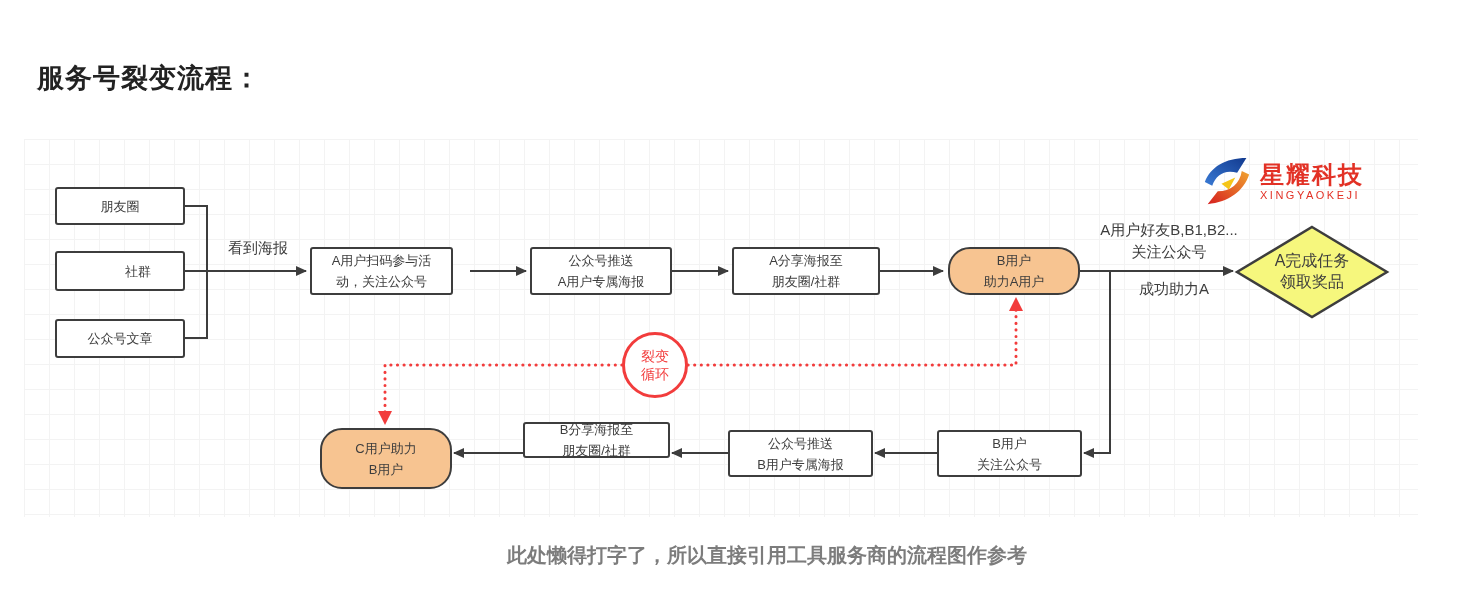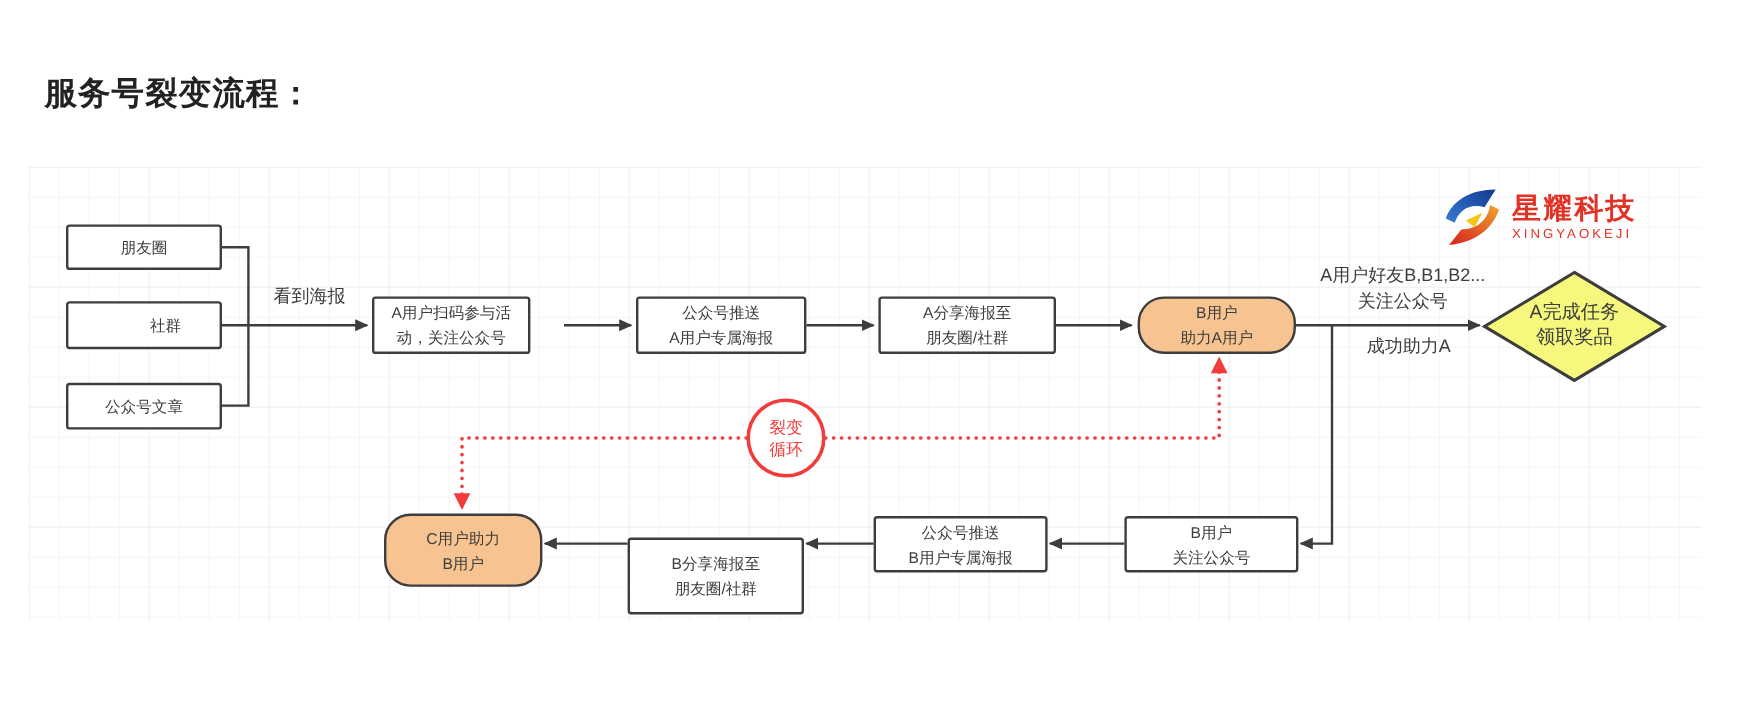--- a/index.html
+++ b/index.html
@@ -76,21 +76,21 @@
     <div class="node" style="left:31px;top:48px;width:130px;height:38px;">
       <span>朋友圈</span>
     </div>
     <div class="node" style="left:31px;top:112px;width:130px;height:40px;padding-left:36px;">
       <span>社群</span>
     </div>
     <div class="node" style="left:31px;top:180px;width:130px;height:39px;">
       <span>公众号文章</span>
     </div>
 
-    <div class="node" style="left:286px;top:108px;width:132px;height:48px;">
+    <div class="node" style="left:286px;top:108px;width:143px;height:48px;">
       <span>A用户扫码参与活</span>
       <span>动，关注公众号</span>
     </div>
     <div class="node" style="left:506px;top:108px;width:142px;height:48px;">
       <span>公众号推送</span>
       <span>A用户专属海报</span>
     </div>
     <div class="node" style="left:708px;top:108px;width:148px;height:48px;">
       <span>A分享海报至</span>
       <span>朋友圈/社群</span>
@@ -102,21 +102,21 @@
 
     <div id="diamond-label">
       <span style="display:block">A完成任务</span>
       <span style="display:block">领取奖品</span>
     </div>
 
     <div class="node highlight" style="left:296px;top:289px;width:132px;height:61px;">
       <span>C用户助力</span>
       <span>B用户</span>
     </div>
-    <div class="node" style="left:499px;top:309px;width:147px;height:64px;">
+    <div class="node" style="left:499px;top:283px;width:147px;height:36px;">
       <span>B分享海报至</span>
       <span>朋友圈/社群</span>
     </div>
     <div class="node" style="left:704px;top:291px;width:145px;height:47px;">
       <span>公众号推送</span>
       <span>B用户专属海报</span>
     </div>
     <div class="node" style="left:913px;top:291px;width:145px;height:47px;">
       <span>B用户</span>
       <span>关注公众号</span>
@@ -150,13 +150,14 @@
       <path d="M2 28 C8 12 24 2 47 2 L37 18 C24 14 14 20 10 32 Z" fill="url(#gBlue)"></path>
       <path d="M50 20 C44 38 28 50 5 52 L16 38 C30 38 40 30 42 16 Z" fill="url(#gRed)"></path>
       <path d="M20 30 L35 23 L28 36 Z" fill="#f5c518"></path>
     </svg>
     <div id="logo-text">
       <span id="logo-cn">星耀科技</span>
       <span id="logo-en">XINGYAOKEJI</span>
     </div>
   </div>
 
+  <div id="caption">此处懒得打字了，所以直接引用工具服务商的流程图作参考</div>
 </div>
 
 </body></html>

